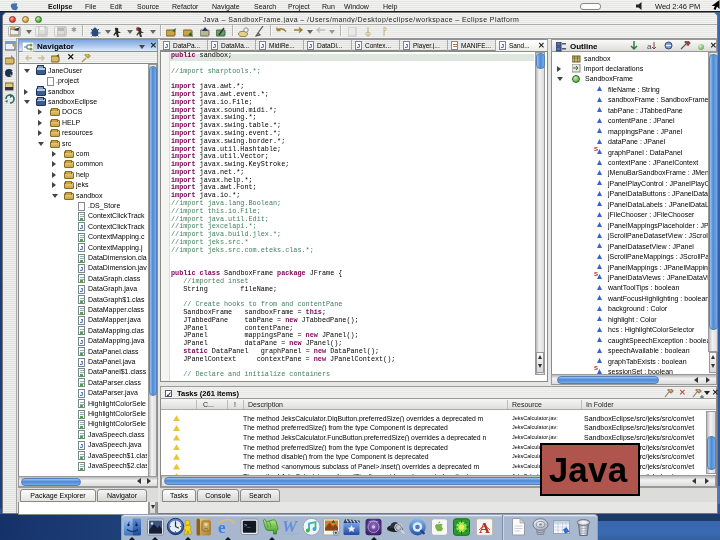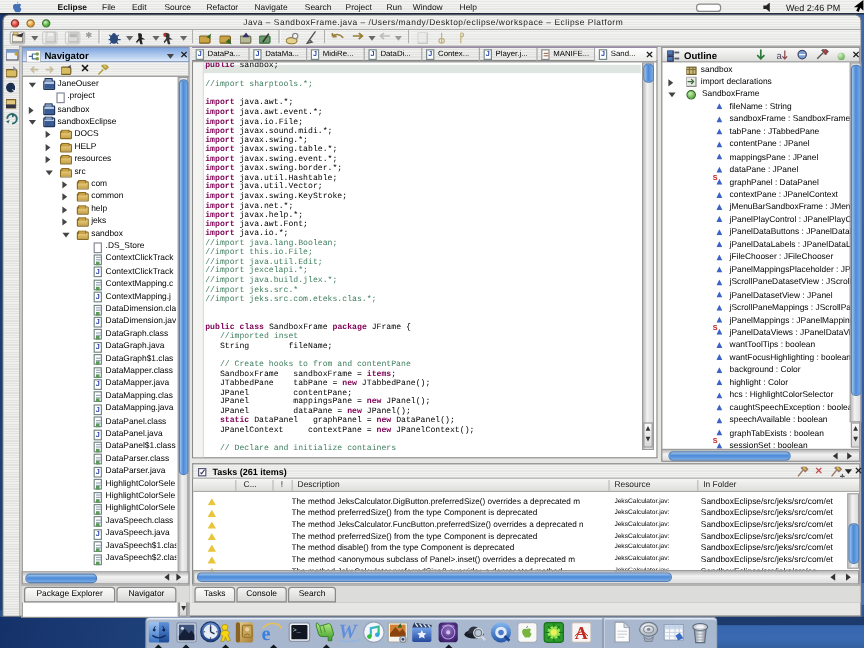--- a/index.html
+++ b/index.html
@@ -533,21 +533,21 @@
 <span class="c">//import java.build.jlex.*;</span>
 <span class="c">//import jeks.src.*</span>
 <span class="c">//import jeks.src.com.eteks.clas.*;</span>
 
 
 <span class="k">public</span> <span class="k">class</span> SandboxFrame <span class="k">package</span> JFrame {
    <span class="c">//imported inset</span>
    String        fileName;
 
    <span class="c">// Create hooks to from and contentPane</span>
-   SandboxFrame   sandboxFrame = <span class="k">items</span>;
+   SandboxFrame   sandboxFrame = <span class="k">this</span>;
    JTabbedPane    tabPane = <span class="k">new</span> JTabbedPane();
    JPanel         contentPane;
    JPanel         mappingsPane = <span class="k">new</span> JPanel();
    JPanel         dataPane = <span class="k">new</span> JPanel();
    <span class="k">static</span> DataPanel   graphPanel = <span class="k">new</span> DataPanel();
    JPanelContext     contextPane = <span class="k">new</span> JPanelContext();
 
    <span class="c">// Declare and initialize containers</span></pre>
 <div class="ab vsb" style="left:535px;top:52px;width:10px;height:323px"></div>
 <div class="ab vth" style="left:535.5px;top:53px;width:9px;height:16px"></div>
@@ -1063,13 +1063,16 @@
       <ellipse cx="9.5" cy="5.5" rx="6.2" ry="2.9" fill="#ccd1da" stroke="#626c7a"></ellipse>
       <ellipse cx="9.5" cy="5.3" rx="3.4" ry="1.5" fill="#f0f2f6"></ellipse>
       <path d="M5.5 9 h8 M5.7 11.5 h7.6 M6 14 h7 M6.2 16.3 h6.6" stroke="#99a2ae" stroke-width=".7"></path>
     </svg>
 <span class="ab" style="left:129.2px;top:536.5px;width:0;height:0;border-left:3px solid transparent;border-right:3px solid transparent;border-bottom:3.5px solid #0e1620"></span>
 <span class="ab" style="left:152.2px;top:536.5px;width:0;height:0;border-left:3px solid transparent;border-right:3px solid transparent;border-bottom:3.5px solid #0e1620"></span>
 <span class="ab" style="left:185.2px;top:536.5px;width:0;height:0;border-left:3px solid transparent;border-right:3px solid transparent;border-bottom:3.5px solid #0e1620"></span>
 <span class="ab" style="left:225.2px;top:536.5px;width:0;height:0;border-left:3px solid transparent;border-right:3px solid transparent;border-bottom:3.5px solid #0e1620"></span>
 <span class="ab" style="left:269.2px;top:536.5px;width:0;height:0;border-left:3px solid transparent;border-right:3px solid transparent;border-bottom:3.5px solid #0e1620"></span>
 <span class="ab" style="left:371.2px;top:536.5px;width:0;height:0;border-left:3px solid transparent;border-right:3px solid transparent;border-bottom:3.5px solid #0e1620"></span>
+<div class="ab" style="left:540px;top:443px;width:100px;height:53px;background:#b0544e;border:2.5px solid #000;display:flex;align-items:center;justify-content:center">
+      <span style="font:bold 35px 'Liberation Sans';color:#000;letter-spacing:.2px;position:relative;top:.5px;right:2px">Java</span>
+    </div>
 </div>
 
 </body></html>

